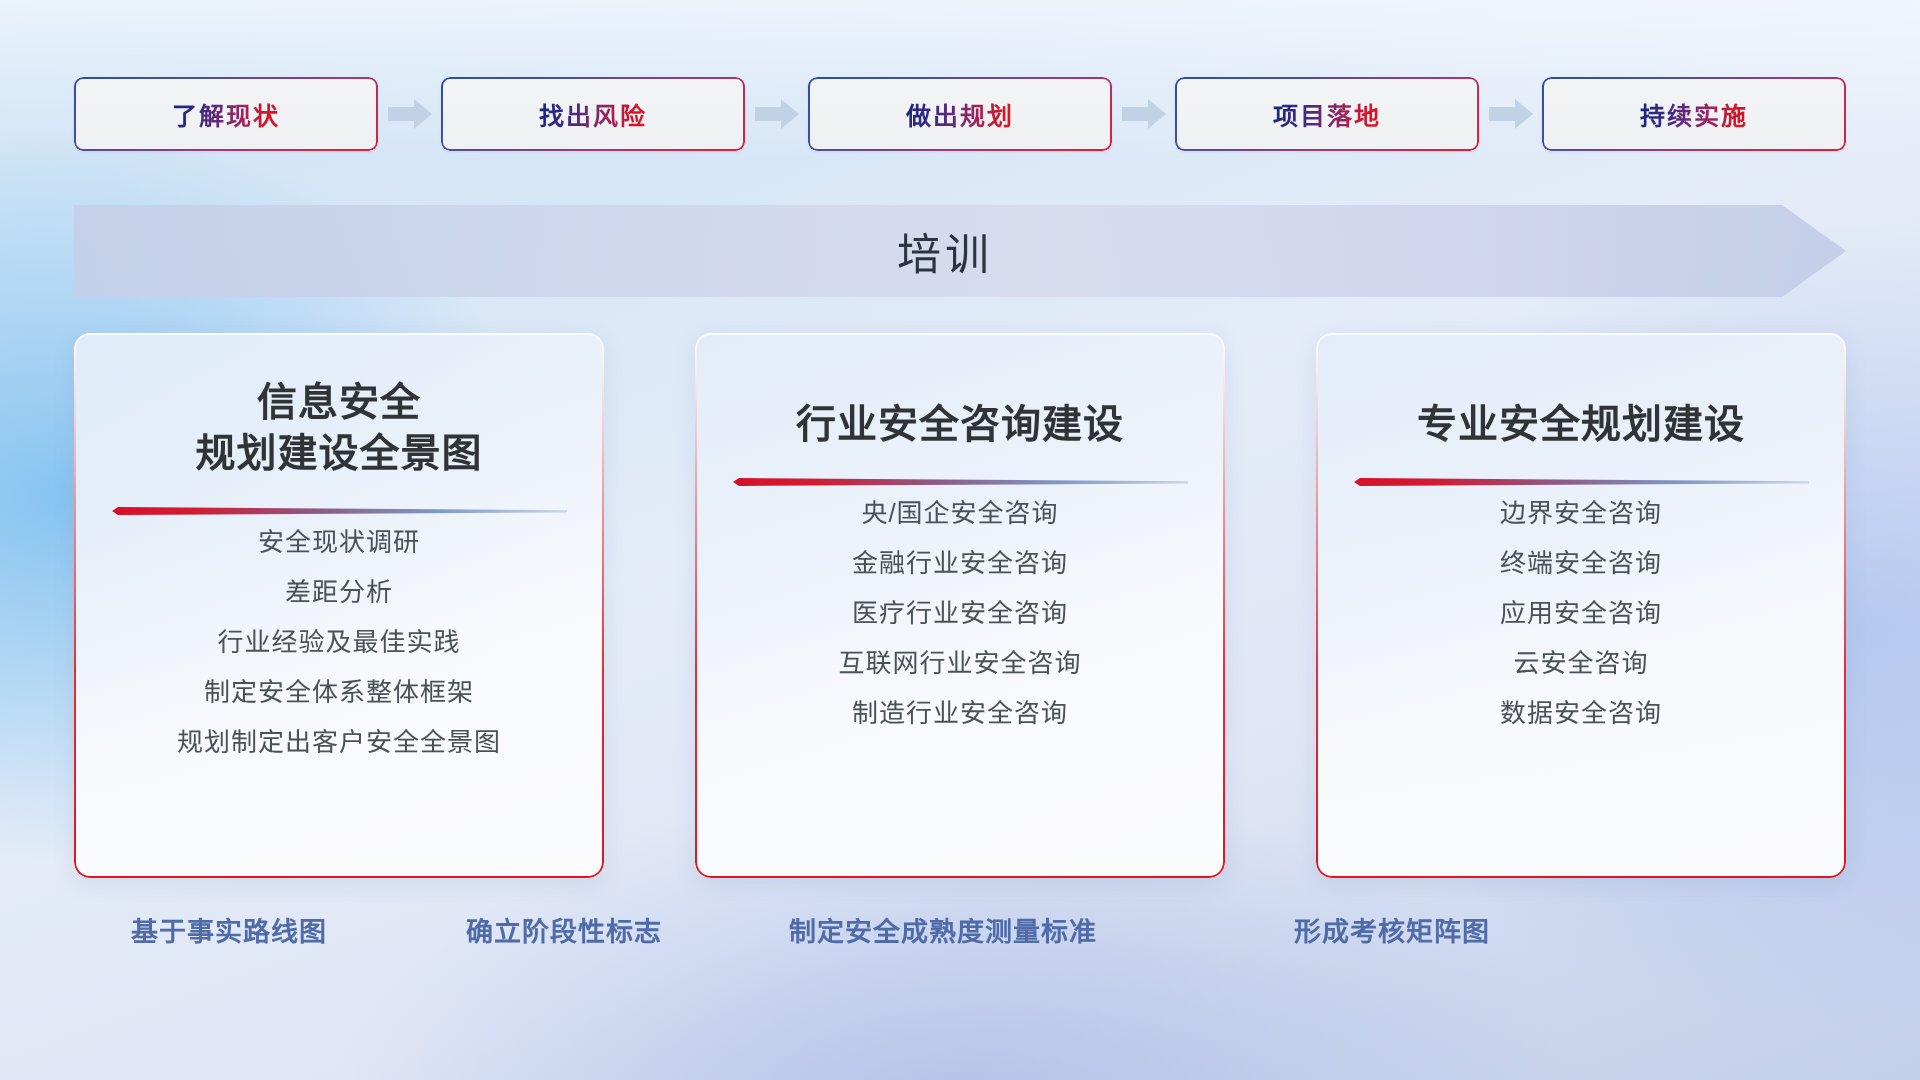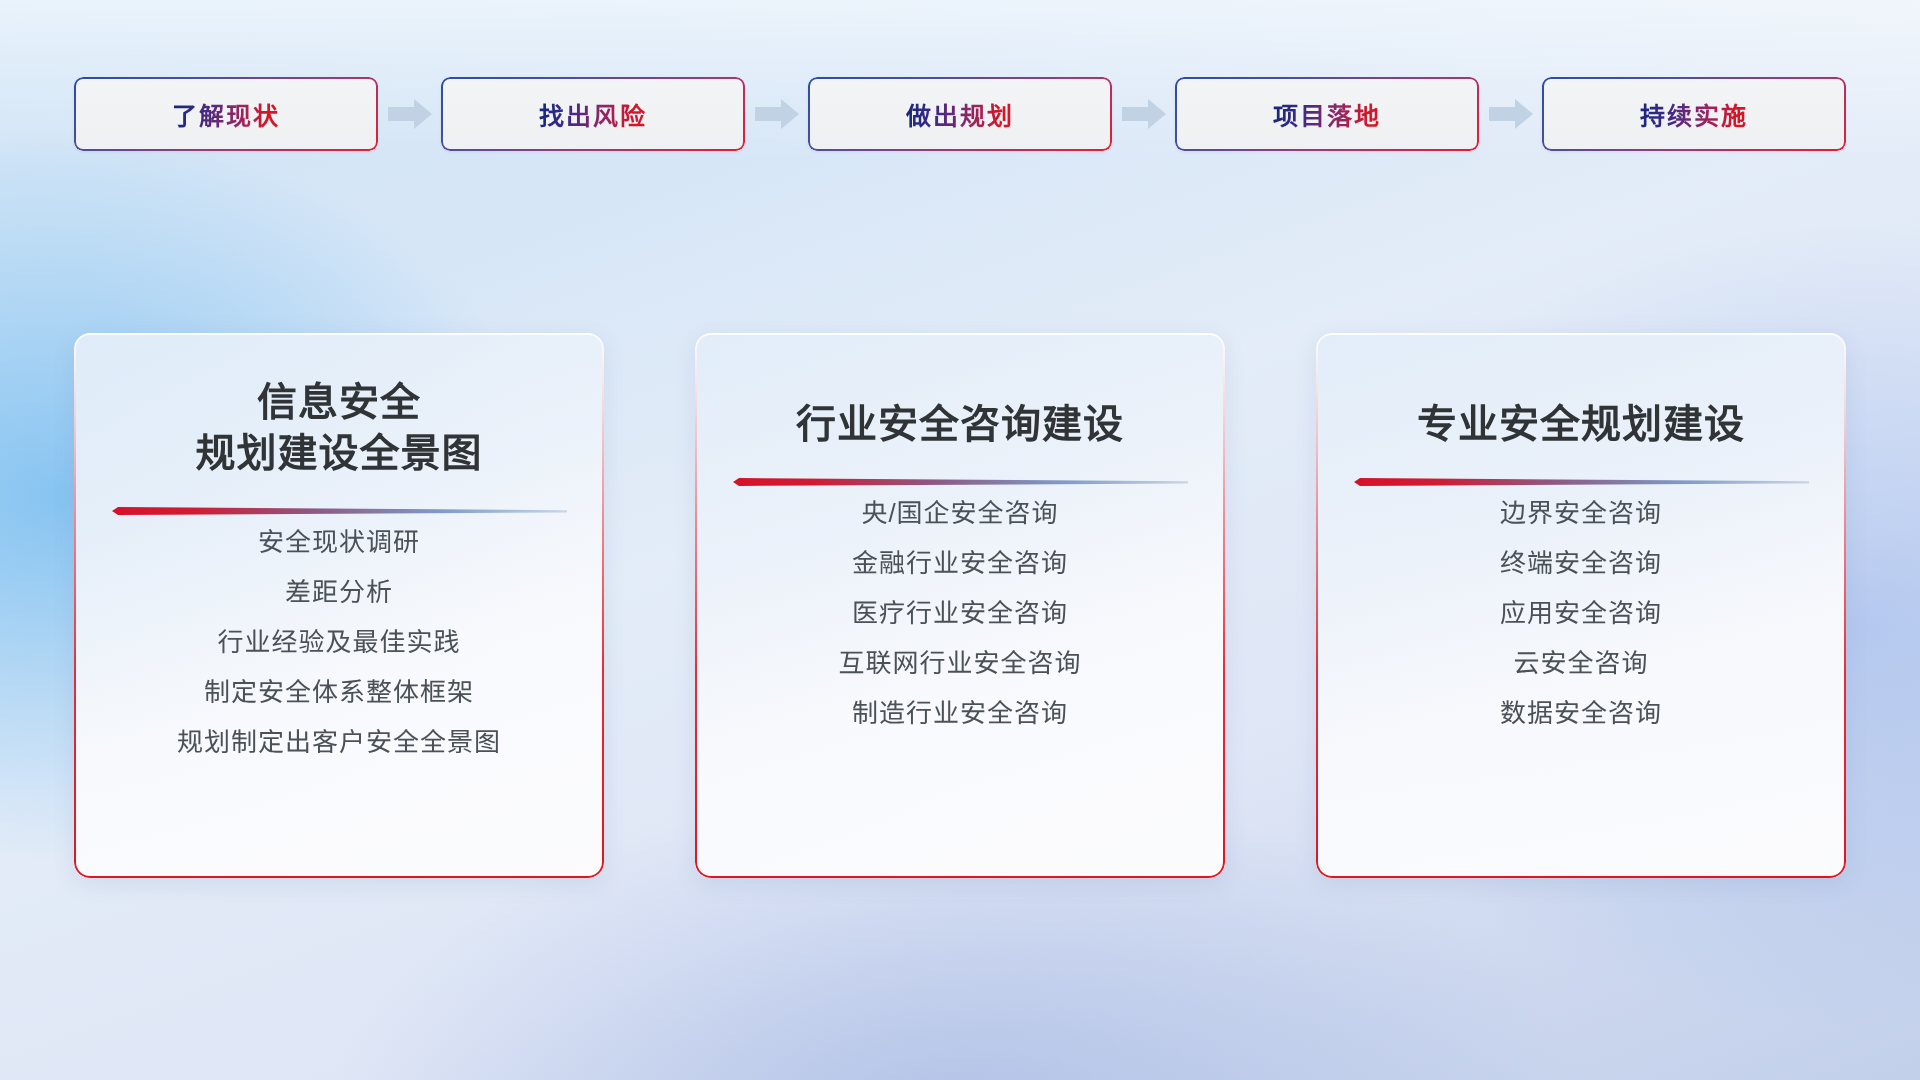--- a/index.html
+++ b/index.html
@@ -255,20 +255,24 @@
       <svg width="44" height="30" viewBox="0 0 44 30">
           <path d="M0 8 H26 V0 L44 15 L26 30 V22 H0 Z" fill="#c2d2e5"></path>
         </svg>
     </div>
 
     <div class="step-box">
       <span class="step-label">持续实施</span>
     </div>
   </div>
 
+  <div class="banner">
+    <div class="banner-shape"></div>
+    <div class="banner-title">培训</div>
+  </div>
 
   <div class="cards">
 
     <div class="card">
       <div class="card-title">信息安全
 规划建设全景图</div>
       <div class="divider">
         <svg width="455" height="12" viewBox="0 0 455 12" preserveAspectRatio="none">
           <defs>
             <linearGradient id="dg0" x1="0" y1="0" x2="1" y2="0">
@@ -335,14 +339,20 @@
       <ul class="card-list">
         <li>边界安全咨询</li>
         <li>终端安全咨询</li>
         <li>应用安全咨询</li>
         <li>云安全咨询</li>
         <li>数据安全咨询</li>
       </ul>
     </div>
   </div>
 
+  <div class="footnotes">
+    <div class="footnote fn0">基于事实路线图</div>
+    <div class="footnote fn1">确立阶段性标志</div>
+    <div class="footnote fn2">制定安全成熟度测量标准</div>
+    <div class="footnote fn3">形成考核矩阵图</div>
+  </div>
 
 </div>
 
 </body></html>

